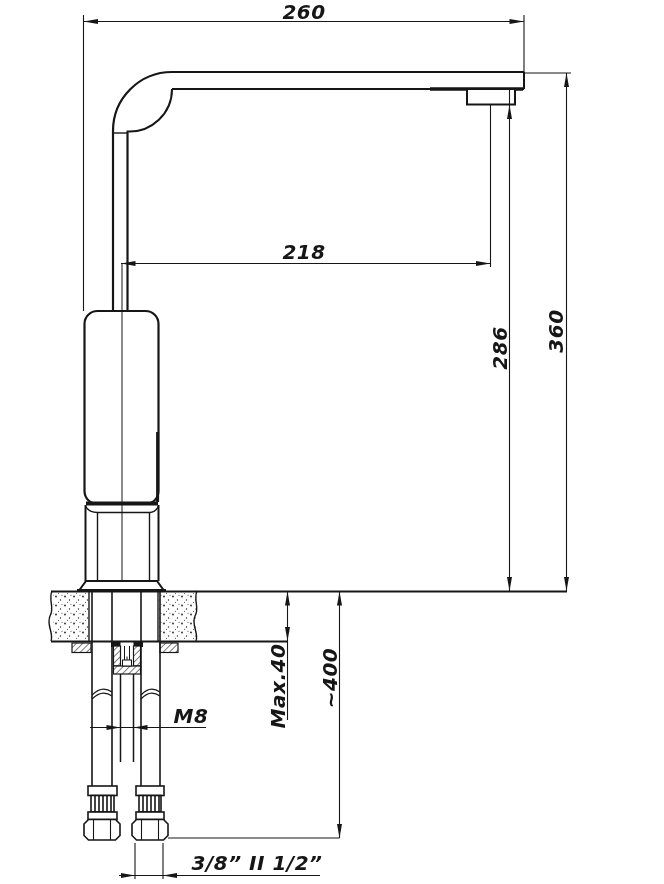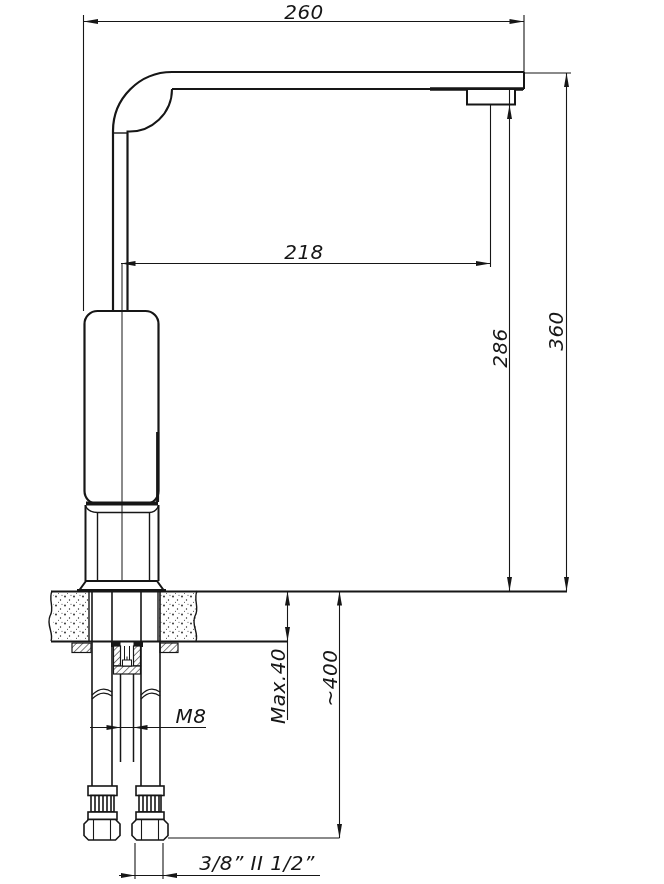--- a/index.html
+++ b/index.html
@@ -1,17 +1,17 @@
 <!DOCTYPE html>
 <html><head>
 <meta charset="utf-8">
 <style>
   html,body{margin:0;padding:0;background:#ffffff;}
   .stage{position:relative;width:664px;height:884px;background:#ffffff;overflow:hidden;
-         font-family:"DejaVu Sans",sans-serif;}
+         font-family:"DejaVu Sans",sans-serif;font-weight:bold;}
   svg{display:block;}
   .dimtext{font-family:"DejaVu Sans",sans-serif;font-style:italic;font-size:20px;
            fill:#161616;letter-spacing:0.5px;}
 </style>
 </head>
 <body>
 
 <div class="stage">
 <svg width="664" height="884" viewBox="0 0 664 884" xmlns="http://www.w3.org/2000/svg">
   <defs>

